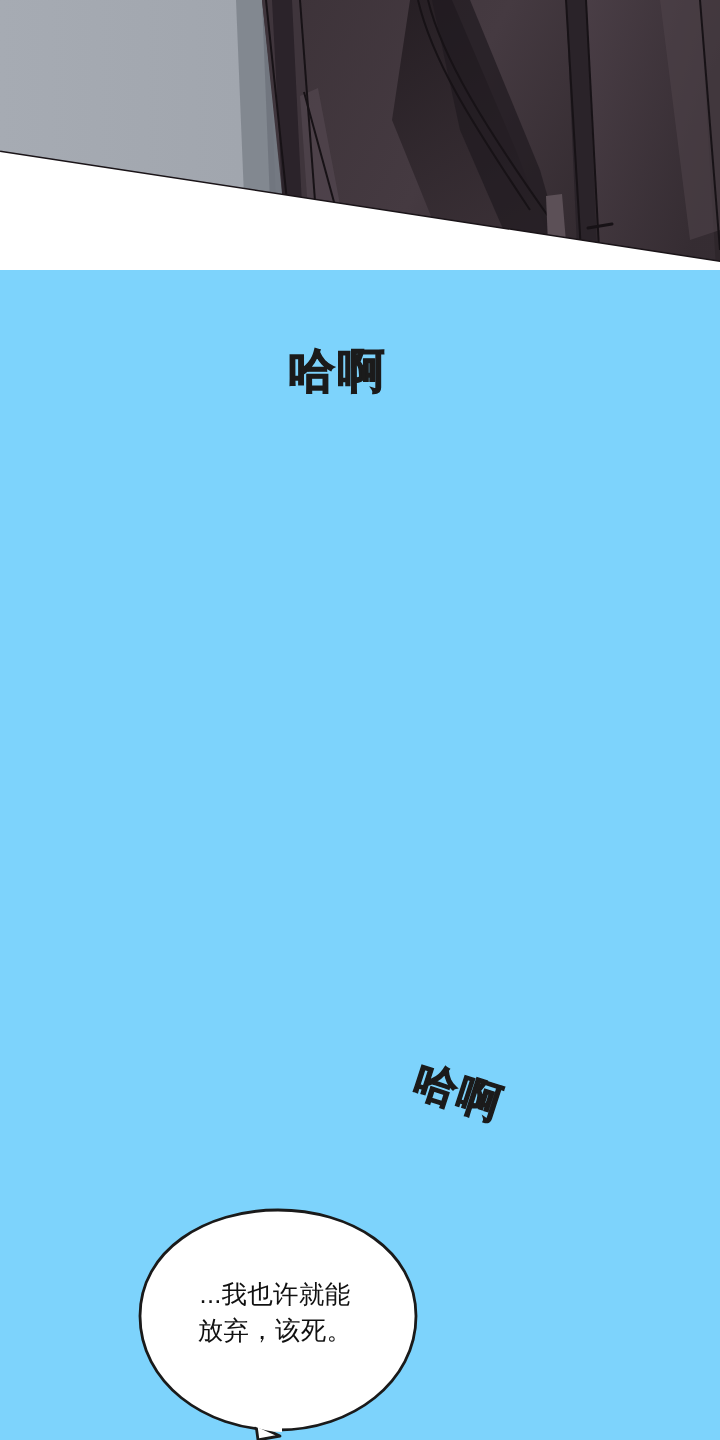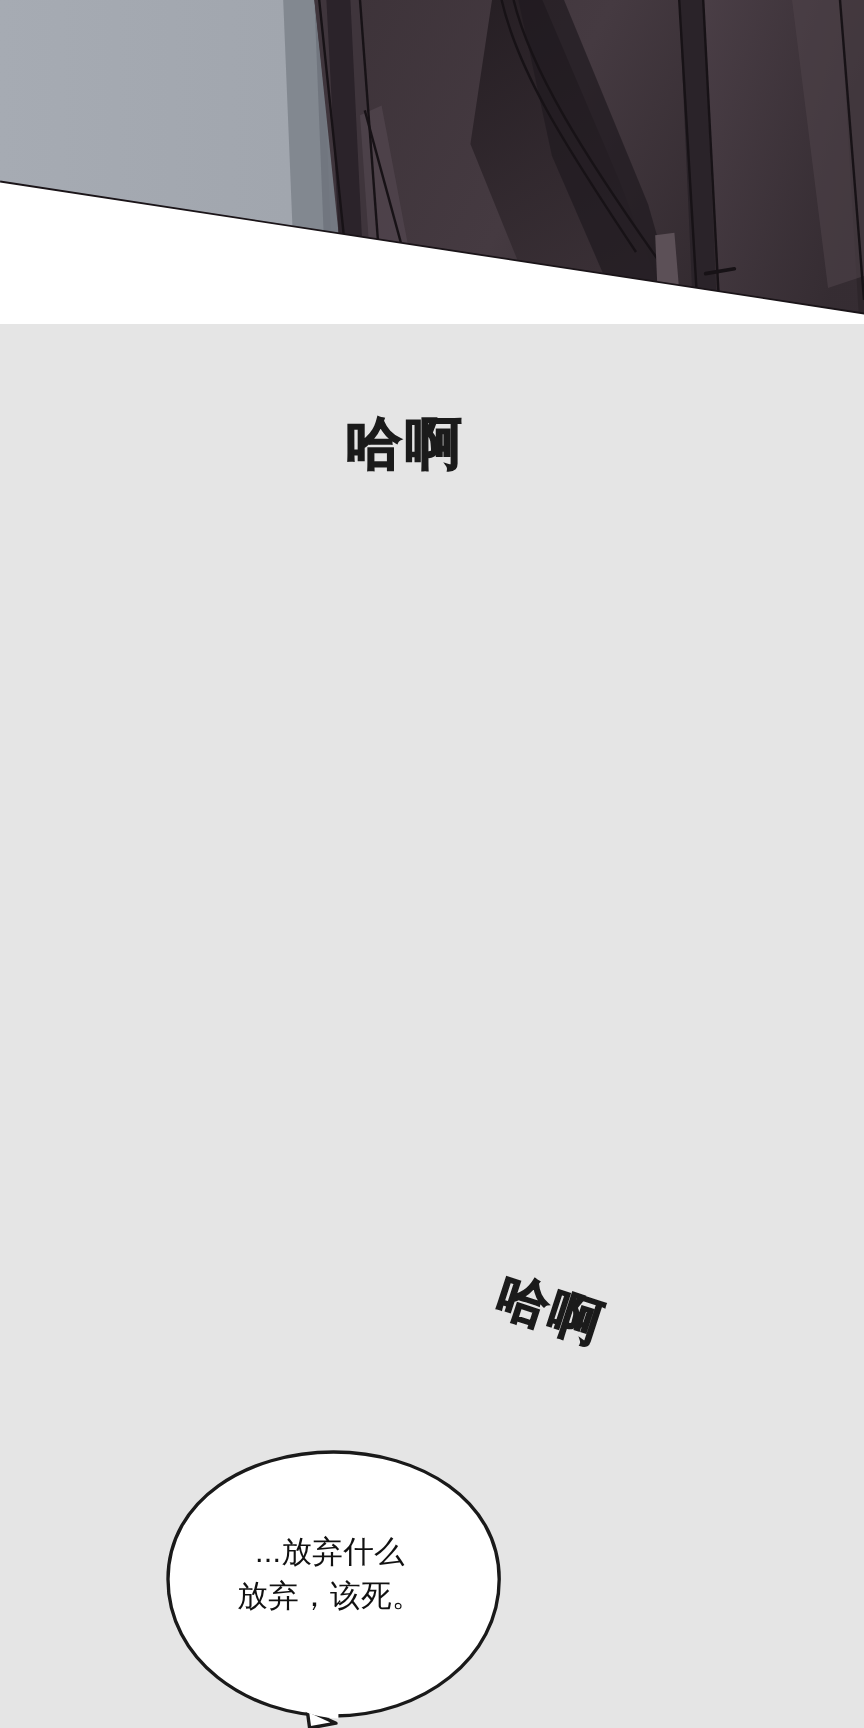--- a/index.html
+++ b/index.html
@@ -4,21 +4,21 @@
 <style>
   html, body {
     margin: 0;
     padding: 0;
     background: #ffffff;
   }
   #page {
     position: relative;
     width: 720px;
     height: 1440px;
-    background: #e5e5e5;
+    background: #7dd3fc;
     overflow: hidden;
     font-family: "Liberation Sans", "DejaVu Sans", sans-serif;
   }
 
   
   #art-panel {
     position: absolute;
     left: 0;
     top: 0;
     width: 720px;
@@ -195,17 +195,17 @@
   <div id="speech-bubble">
     <svg width="300" height="236" viewBox="0 0 300 236" xmlns="http://www.w3.org/2000/svg">
       <path d="M150,6
                C222,6 288,46 288,112
                C288,178 224,226 150,226
                C76,226 12,178 12,112
                C12,46 78,6 150,6 Z" fill="#ffffff" stroke="#1a1a1a" stroke-width="2.8"></path>
       <path d="M128,221 L130,236 L152,232 Z" fill="#ffffff" stroke="#1a1a1a" stroke-width="2.8" stroke-linejoin="round"></path>
       <path d="M126,220 C134,224 146,226 154,226" fill="#ffffff" stroke="#ffffff" stroke-width="4"></path>
     </svg>
-    <div id="bubble-text">...放弃什么
+    <div id="bubble-text">...我也许就能
 放弃，该死。</div>
   </div>
 
 </div>
 
 </body></html>

